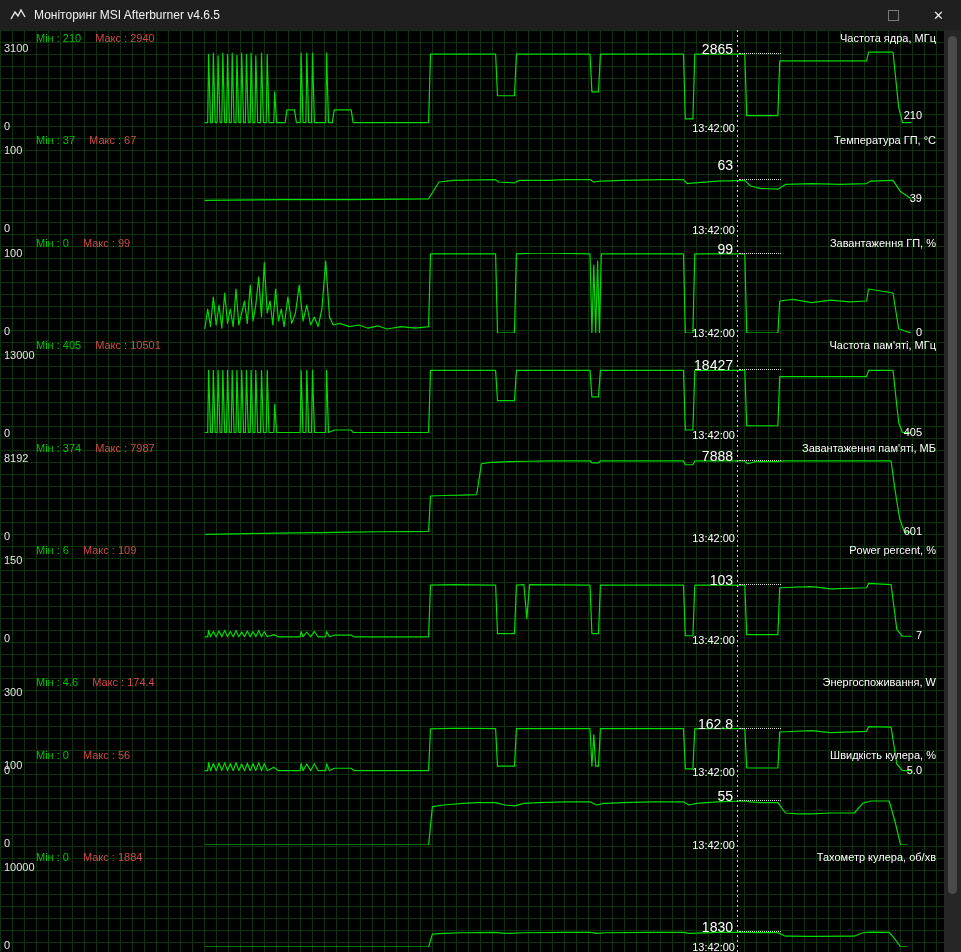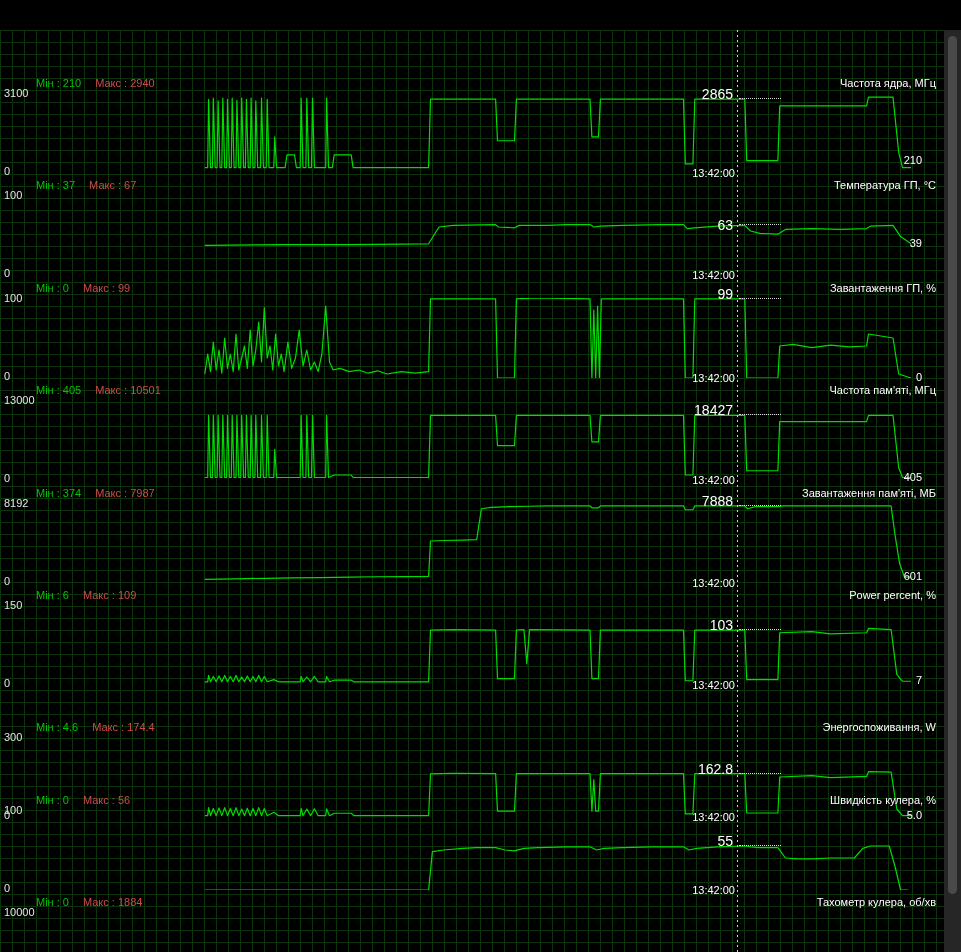--- a/index.html
+++ b/index.html
@@ -13,40 +13,55 @@
   .tb-btn{width:45px;height:30px;display:flex;align-items:center;justify-content:center;}
   .max-glyph{width:9px;height:9px;border:1px solid #7a7a7a;}
   .close-glyph{color:#e8e8e8;font-size:13px;line-height:13px;}
   .client{position:absolute;left:0;top:30px;width:944px;height:922px;overflow:hidden;
           background-color:#000;
           background-image:
             repeating-linear-gradient(to right,#0c330c 0 1px,transparent 1px 12px),
             repeating-linear-gradient(to bottom,#0c330c 0 1px,transparent 1px 12px);}
   .marker-line{position:absolute;left:737px;top:0;width:1px;height:922px;
                background:repeating-linear-gradient(to bottom,#cfcfcf 0 2px,transparent 2px 5px);}
-  .panel{position:absolute;left:0;width:944px;height:103px;margin-top:45px;}
+  .panel{position:absolute;left:0;width:944px;height:103px;}
   .hdr{position:absolute;left:36px;top:2px;display:flex;gap:14px;font-size:11px;white-space:nowrap;}
   .min{color:#00c400;}
   .max{color:#cf4b4b;}
   .ptitle{position:absolute;right:8px;top:2px;font-size:11px;color:#ffffff;white-space:nowrap;}
   .ax-top{position:absolute;left:4px;top:12px;font-size:11px;color:#e4e4e4;}
   .ax-bot{position:absolute;left:4px;top:90px;font-size:11px;color:#e4e4e4;}
   .graph{position:absolute;left:0;top:18px;width:944px;height:80px;display:block;}
   .cur{position:absolute;right:211px;font-size:14px;color:#ffffff;white-space:nowrap;}
   .curline{position:absolute;left:739px;width:42px;height:0;border-top:1px dotted #d8d8d8;}
   .endv{position:absolute;right:22px;font-size:11px;color:#ffffff;white-space:nowrap;}
   .time{position:absolute;right:209px;top:92px;font-size:11px;color:#ffffff;white-space:nowrap;}
   .scrollbar{position:absolute;right:0;top:30px;width:17px;height:922px;background:#262626;}
   .scroll-thumb{position:absolute;left:4px;top:6px;width:9px;height:858px;background:#4a4a4a;border-radius:5px;}
 </style>
 </head>
 <body>
 
 <div class="window">
 
+  <div class="titlebar">
+    <span class="app-icon">
+      <svg width="16" height="16" viewBox="0 0 16 16">
+          <polyline points="1,12 5,5 8,9 11,3 15,10" fill="none" stroke="#e8e8e8" stroke-width="1.4"></polyline>
+        </svg>
+    </span>
+    <span class="title">Моніторинг MSI Afterburner v4.6.5</span>
+    <span class="tb-spacer"></span>
+    <span class="tb-btn">
+        <span class="max-glyph"></span>
+      </span>
+    <span class="tb-btn">
+        <span class="close-glyph">✕</span>
+      </span>
+  </div>
 
   <div class="client">
 
     <div class="panel" style="top:0px">
       <div class="hdr">
         <span class="min">Мін : 210</span>
         <span class="max">Макс : 2940</span>
       </div>
       <span class="ptitle">Частота ядра, МГц</span>
       <span class="ax-top">3100</span>
@@ -64,21 +79,21 @@
       <div class="hdr">
         <span class="min">Мін : 37</span>
         <span class="max">Макс : 67</span>
       </div>
       <span class="ptitle">Температура ГП, °C</span>
       <span class="ax-top">100</span>
       <span class="ax-bot">0</span>
       <svg class="graph" preserveAspectRatio="none" viewBox="0 0 944 80">
           <polyline points="204.8,50.40 283.2,49.60 349.3,49.60 428.6,48.80 439.0,32.00 453.1,30.40 495.6,29.60 498.4,32.00 514.5,32.80 519.2,30.40 547.5,30.40 566.4,29.60 590.0,29.60 593.8,32.00 600.4,31.20 623.0,30.40 660.8,29.60 683.5,29.60 687.2,33.60 694.8,32.80 717.4,31.20 744.8,30.40 750.5,36.00 759.9,38.40 777.9,39.20 785.4,34.40 811.8,33.60 840.2,34.40 866.6,33.60 870.4,31.20 893.0,30.40 900.6,41.60 911.0,48.80" fill="none" stroke="#00dc00" stroke-width="1.2" stroke-linejoin="round" vector-effect="non-scaling-stroke"></polyline>
         </svg>
-      <span class="cur" style="top: 40px; padding-left: 11px;">63</span>
+      <span class="cur" style="top: 25px; padding-left: 11px;">63</span>
       <span class="curline" style="top: 46.6px;"></span>
       <span class="endv" style="top: 59.8px;">39</span>
       <span class="time">13:42:00</span>
     </div>
 
     <div class="panel" style="top:205px">
       <div class="hdr">
         <span class="min">Мін : 0</span>
         <span class="max">Макс : 99</span>
       </div>

